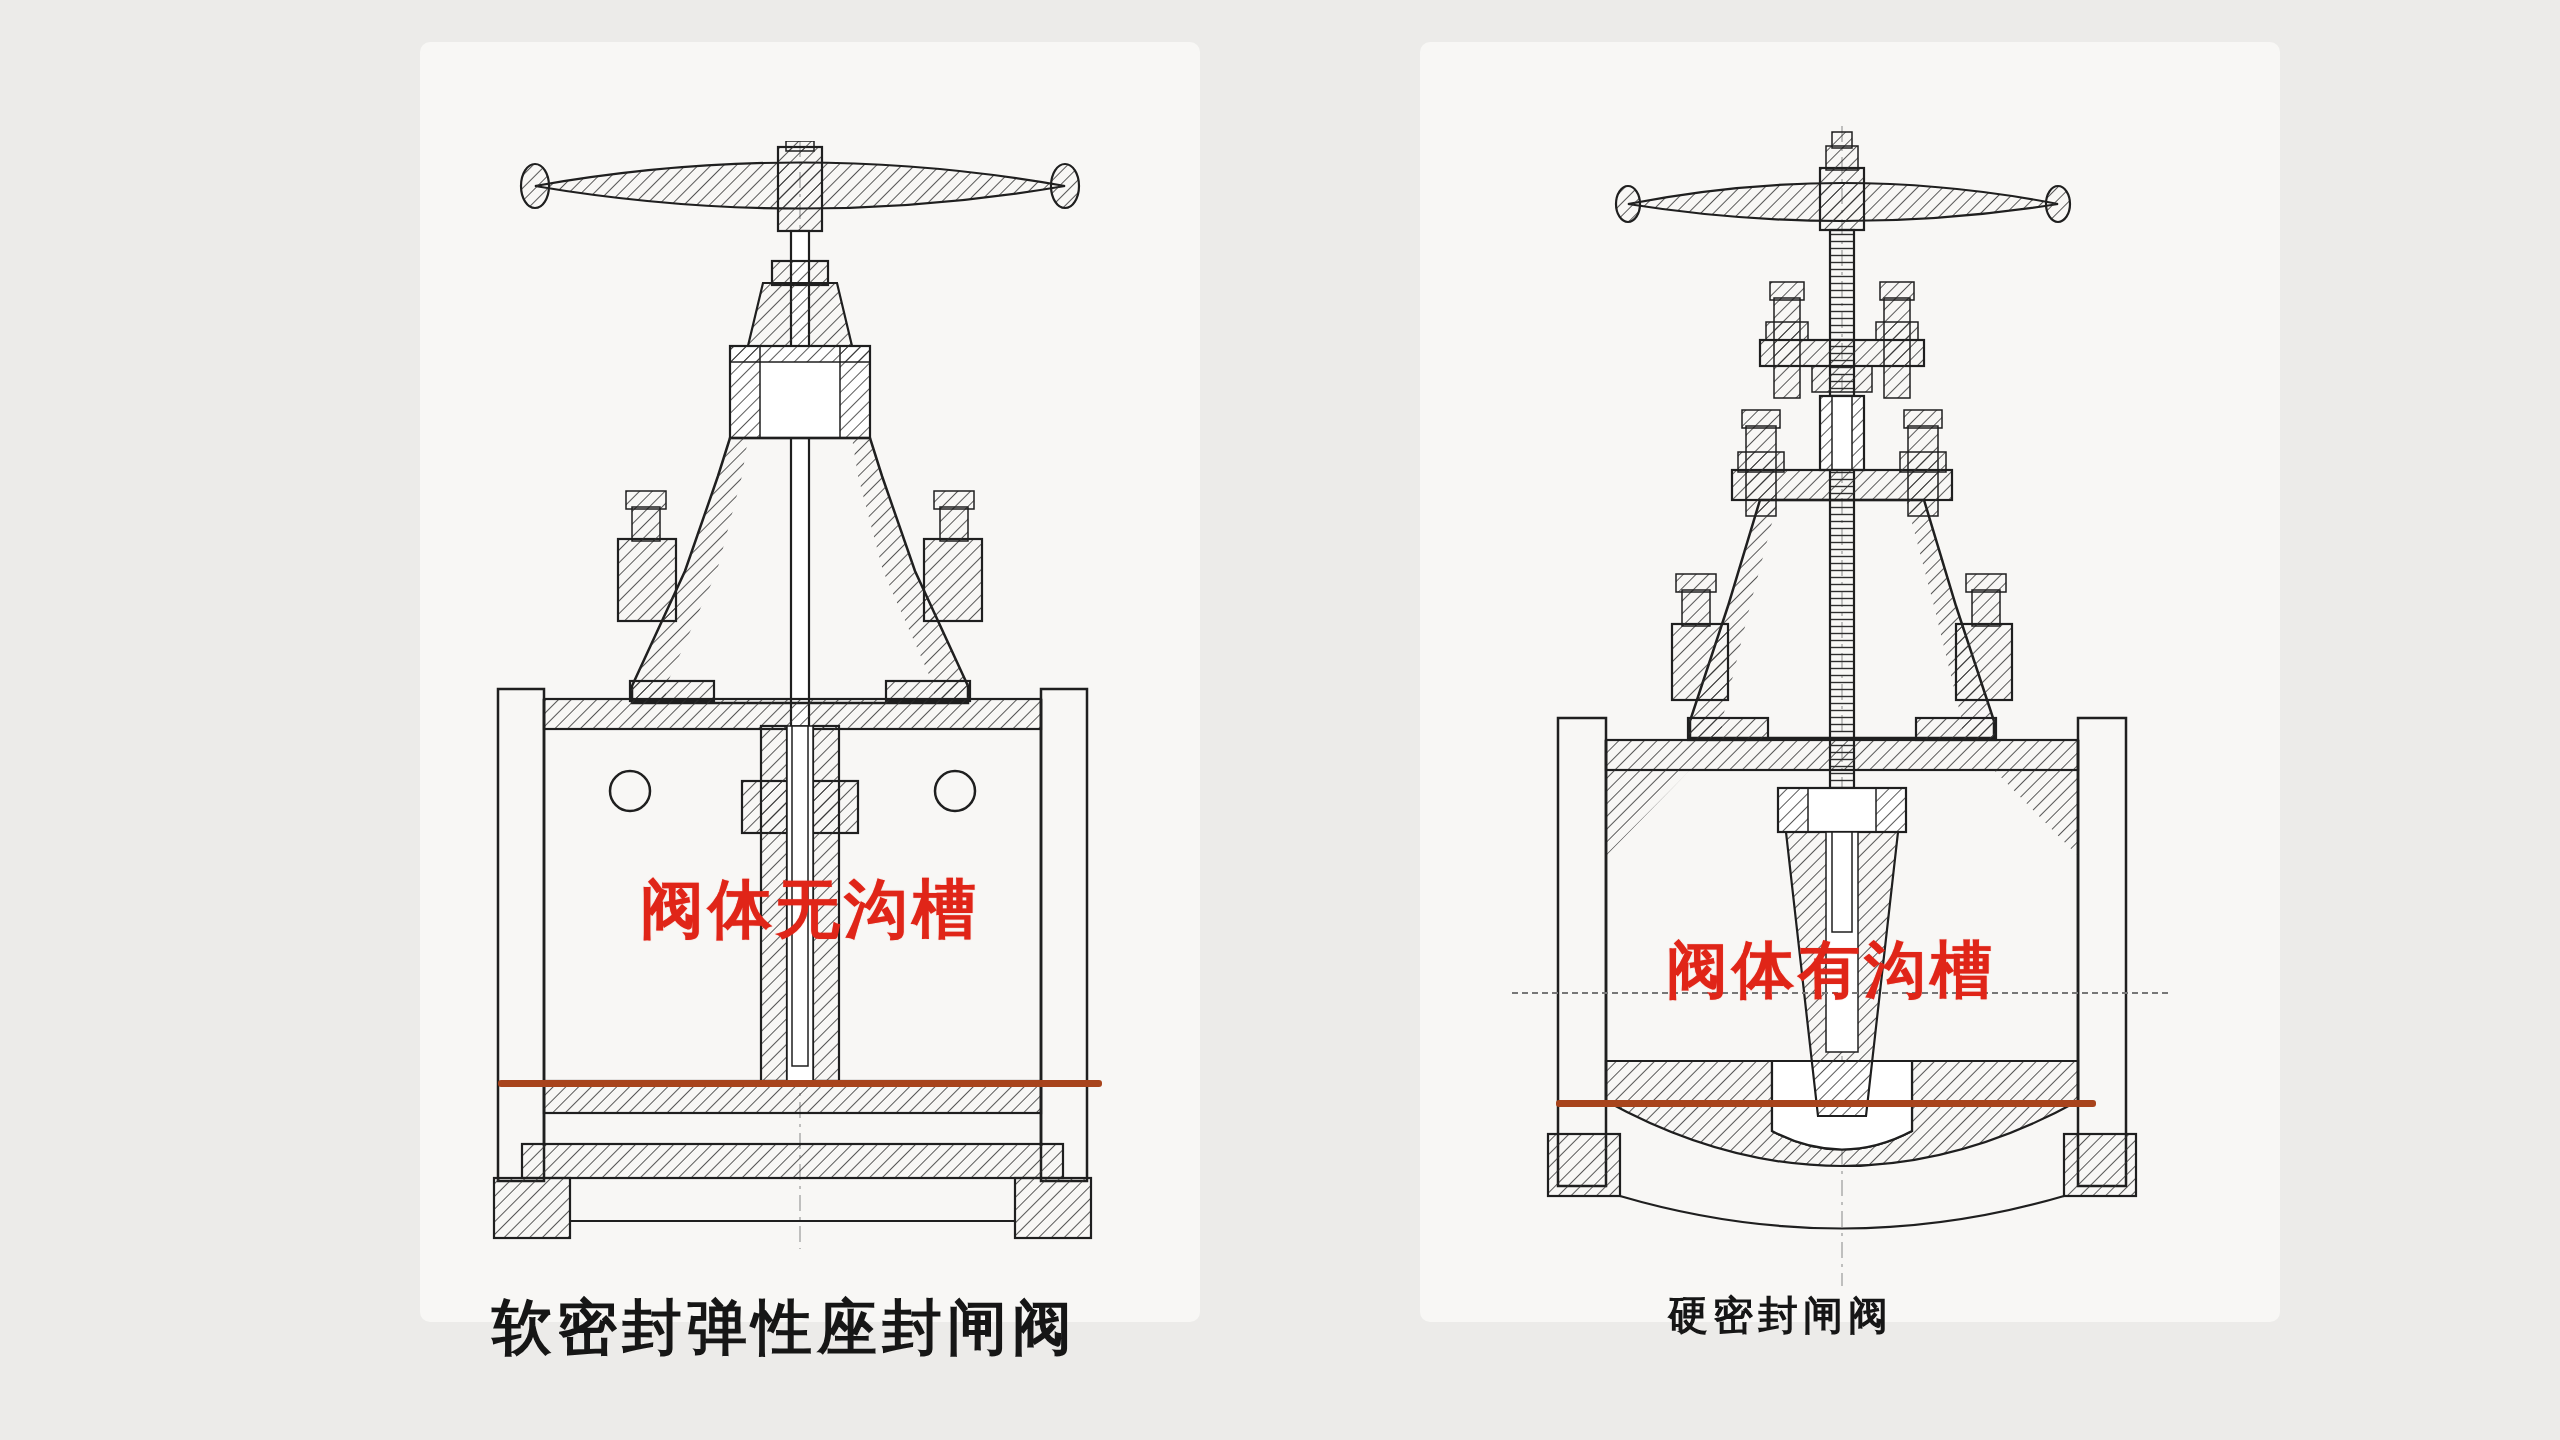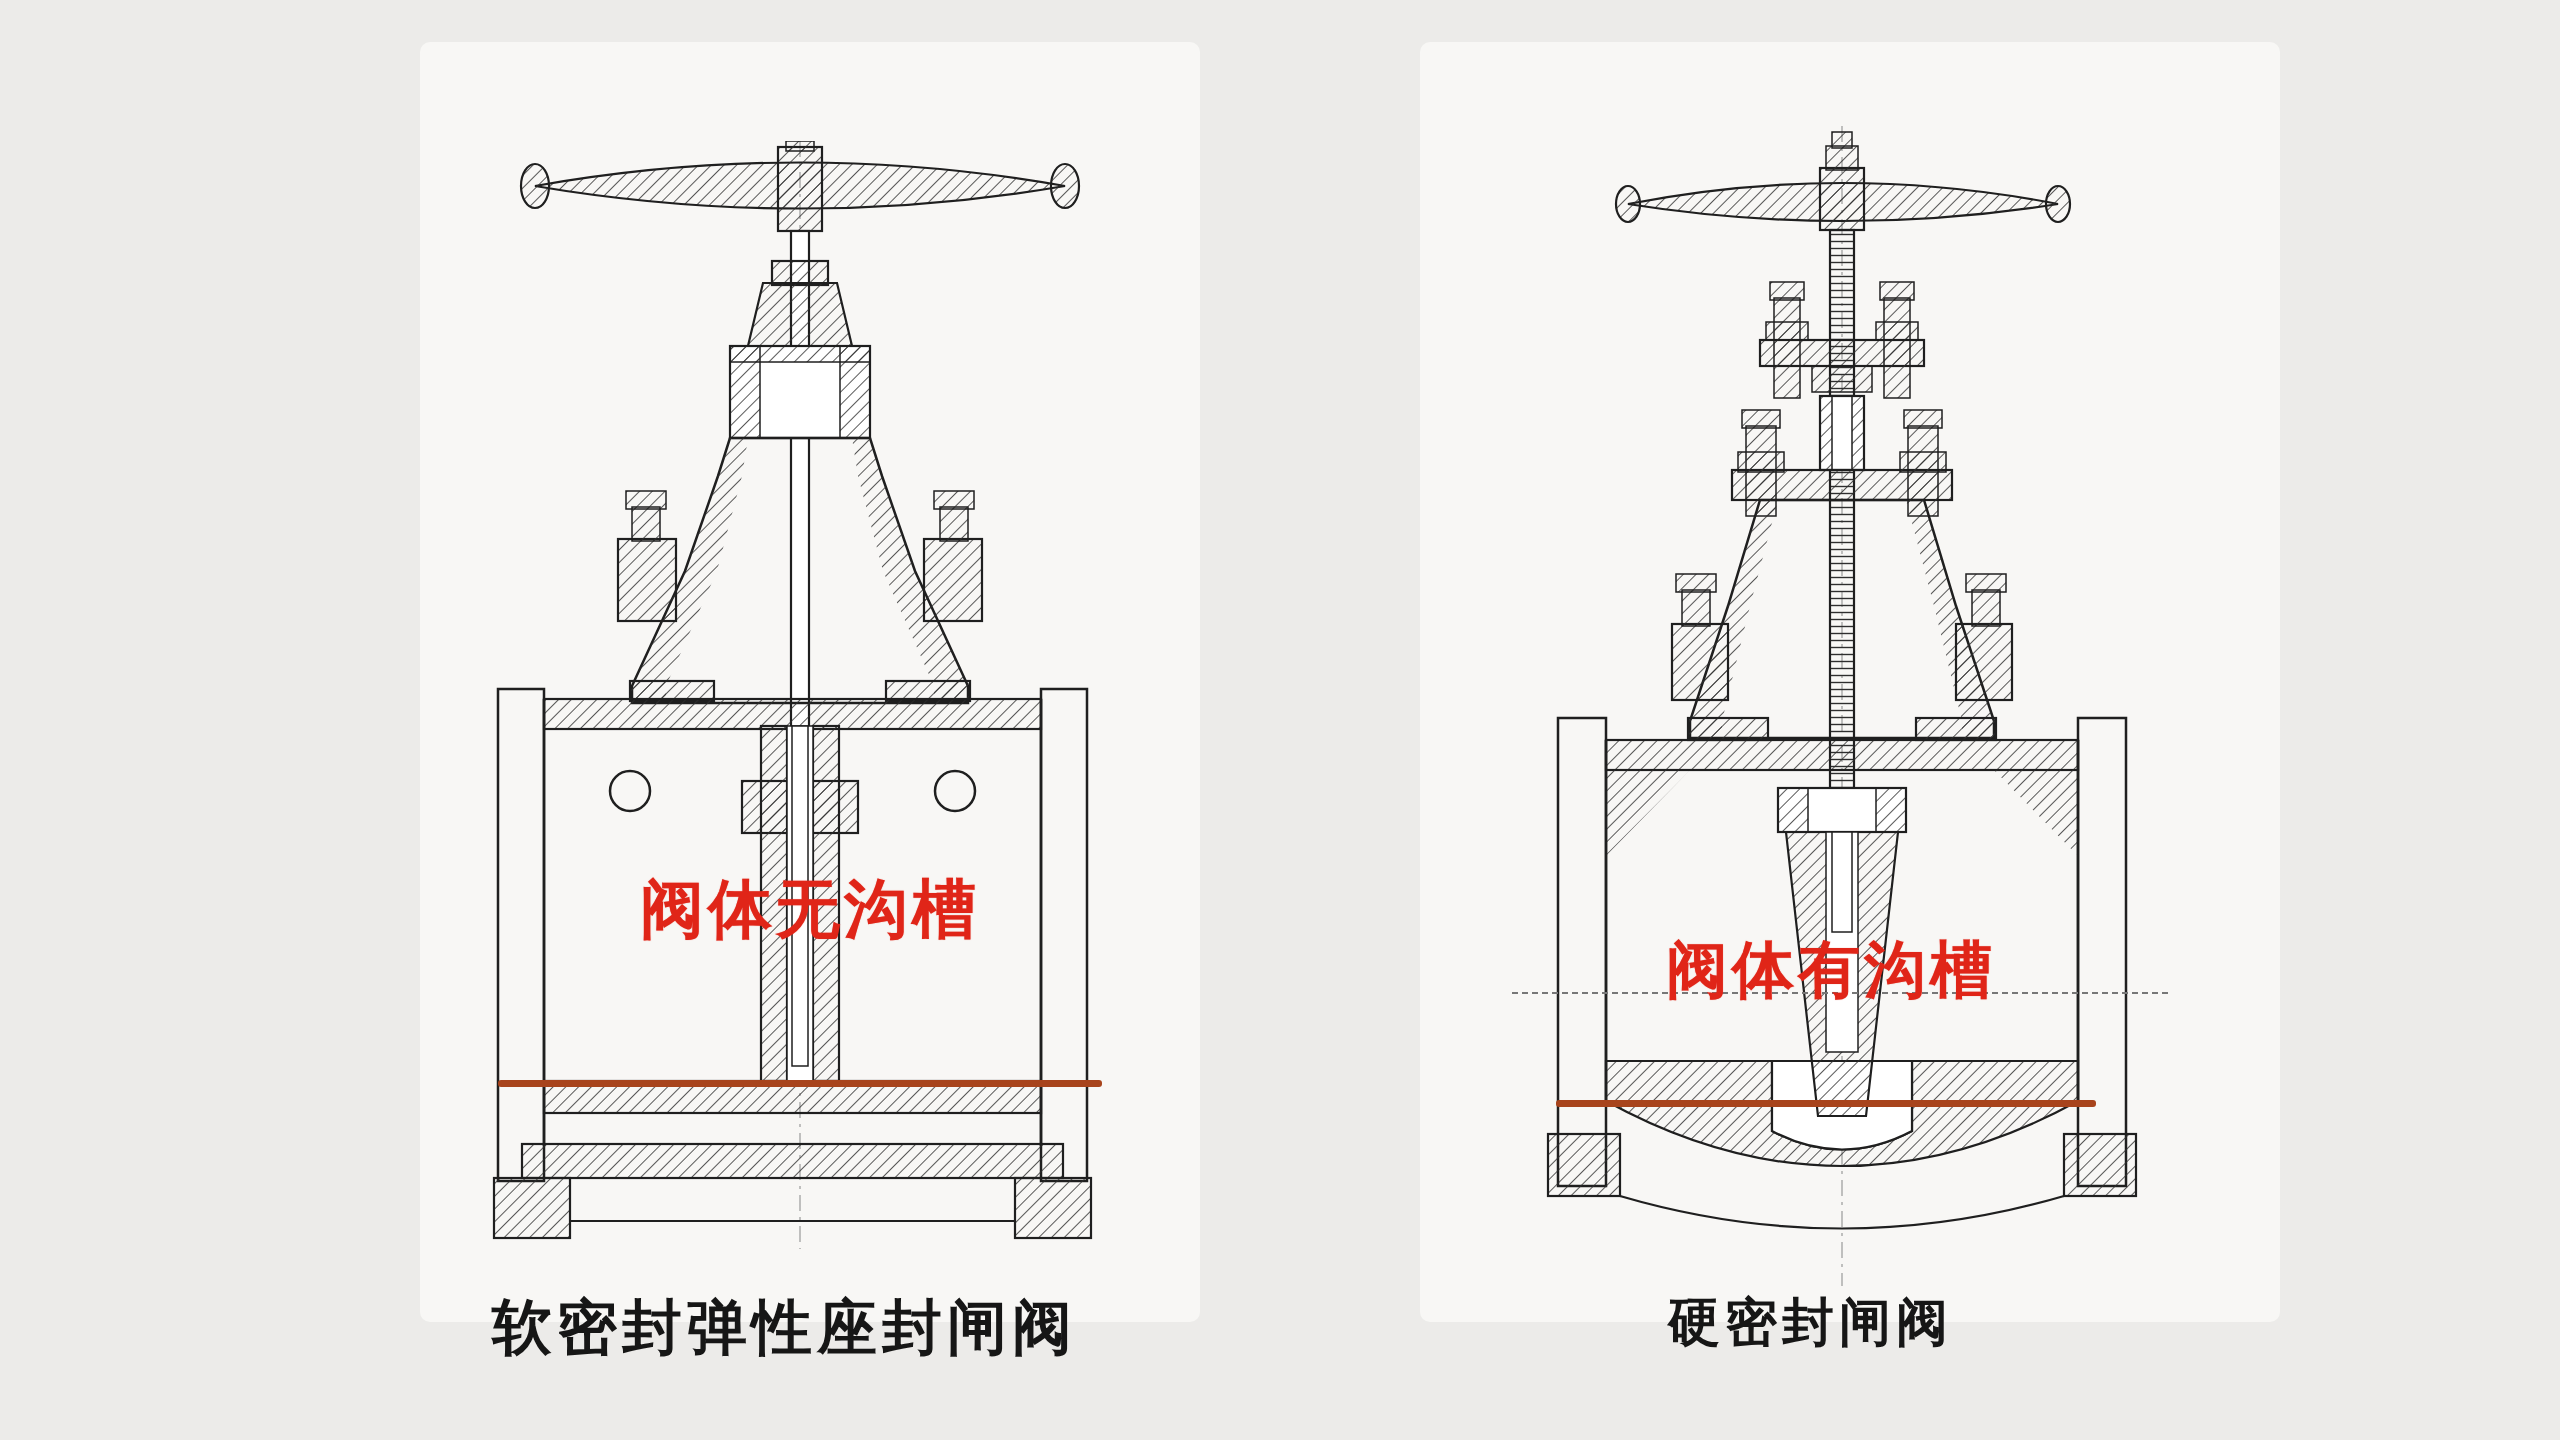--- a/index.html
+++ b/index.html
@@ -41,21 +41,21 @@
   .annotation.left{left:640px;top:860px;font-size:64px;}
   .annotation.right{left:1666px;top:922px;font-size:62px;font-family:Liberation Serif, serif;}
   .caption{
     position:absolute;
     color:var(--caption-ink);
     font-weight:700;
     white-space:nowrap;
     letter-spacing:5px;
   }
   .caption.left{left:492px;top:1282px;font-size:60px;}
-  .caption.right{left:1668px;top:1282px;font-size:52px;}
+  .caption.right{left:1668px;top:1282px;font-size:40px;}
   .seat-line{
     position:absolute;height:7px;background:var(--seat-line);
     border-radius:3px;
   }
   .seat-line.left{left:498px;top:1074px;width:604px;}
   .seat-line.right{left:1556px;top:1094px;width:540px;}
   .bore-centerline{
     position:absolute;left:1512px;top:986px;width:656px;height:0;
     border-top:2px dashed #777;
   }

